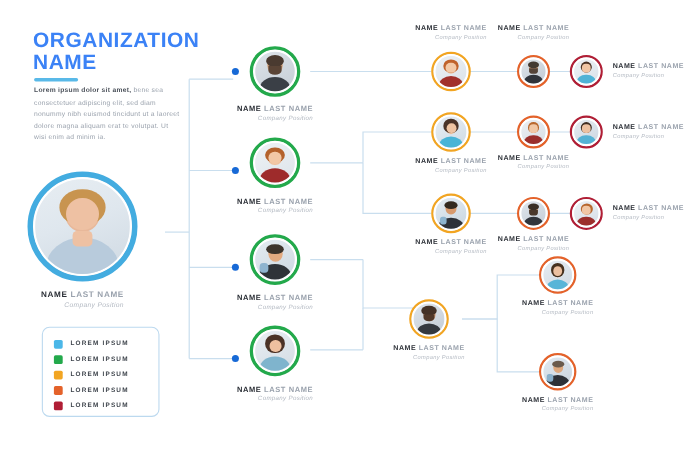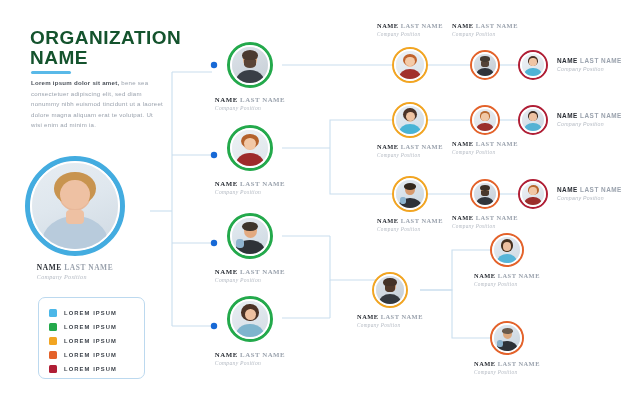--- a/index.html
+++ b/index.html
@@ -11,21 +11,21 @@
   }
   #canvas{position:absolute;left:0;top:0;width:626px;height:417px;}
 
   
   #wires{position:absolute;left:0;top:0;width:626px;height:417px;pointer-events:none;}
 
   
   .title{
     position:absolute;left:30px;top:28px;width:180px;
     font-size:19px;line-height:20px;font-weight:bold;
-    letter-spacing:.5px;color:#14532d;
+    letter-spacing:.5px;color:#3b82f6;
   }
   .title .l2{display:block;}
   .rule{
     position:absolute;left:31px;top:71px;width:40px;height:3px;
     background:#59b9e8;border-radius:2px;
   }
   .para{
     position:absolute;left:31px;top:78px;width:135px;
     font-size:6.1px;line-height:10.6px;color:#9aa2ad;
     letter-spacing:.25px;
@@ -62,21 +62,21 @@
   }
 
   
   .lbl{position:absolute;white-space:nowrap;}
   .lbl .nm{font-size:6.4px;letter-spacing:.5px;color:#2b2f36;font-weight:bold;}
   .lbl .nm .last{color:#9aa2ad;font-weight:bold;}
   .lbl .pos{
     font-size:5.2px;letter-spacing:.3px;color:#b3b9c2;
     font-style:italic;margin-top:1.5px;
   }
-  .lbl.c{text-align:left;transform:translateX(-50%);font-family:Liberation Serif, serif;}
+  .lbl.c{text-align:right;transform:translateX(-50%);}
   .lbl.l{text-align:left;}
 
   .lbl.big .nm{font-size:7.4px;letter-spacing:.6px;}
   .lbl.big .pos{font-size:6.1px;}
 
   .lbl.mid .nm{font-size:6.8px;letter-spacing:.55px;}
   .lbl.mid .pos{font-size:5.6px;}
 
   
   .legend{

